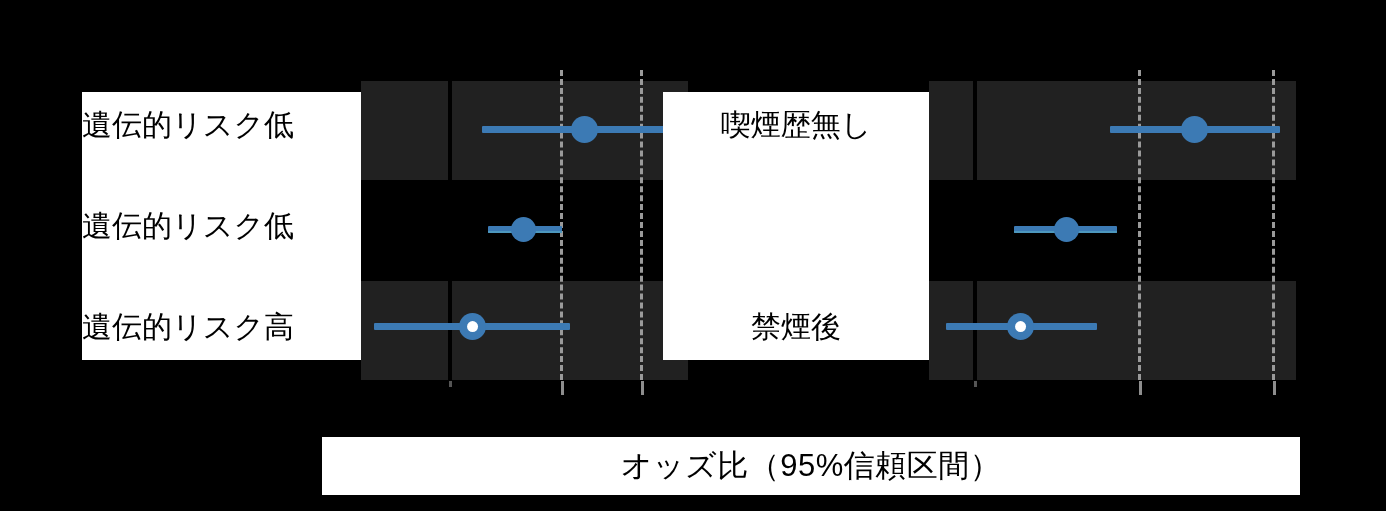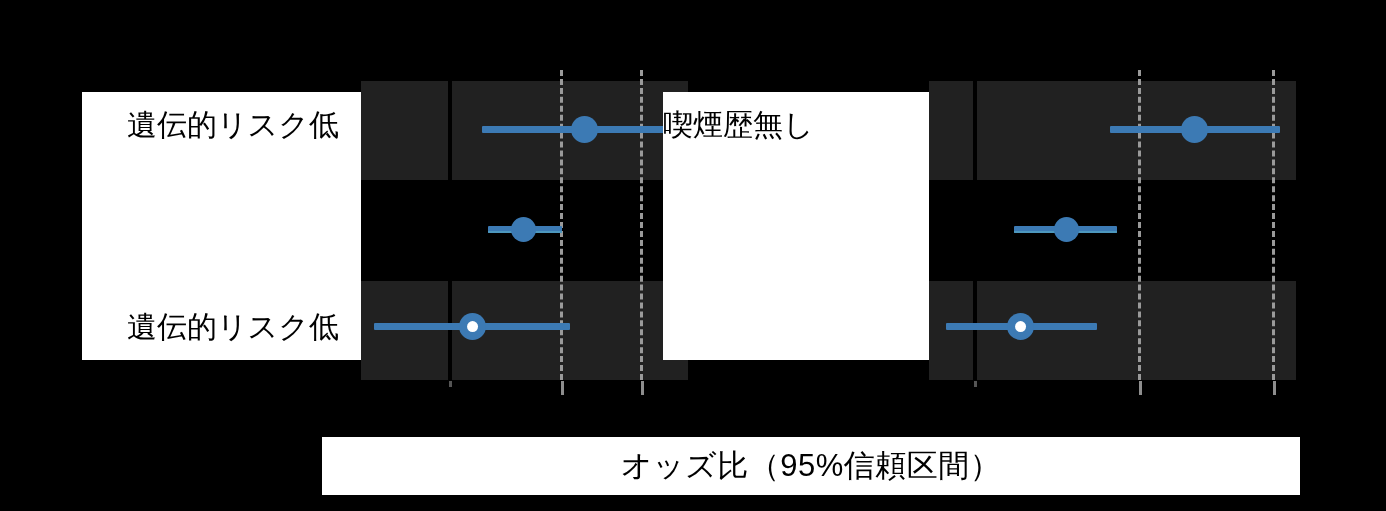--- a/index.html
+++ b/index.html
@@ -41,22 +41,22 @@
     position:absolute;background:#fff;
     display:flex;flex-direction:column;
     justify-content:space-between;
     box-sizing:border-box;
   }
   .labelbox .row{
     display:flex;align-items:center;
     color:#000;font-size:30px;line-height:1;
     white-space:nowrap;
   }
-  .labelbox.left .row{justify-content:flex-end;padding-right:22px;}
-  .labelbox.right .row{justify-content:flex-start;}
+  .labelbox.left .row{padding-right:28px;}
+  .labelbox.right .row{justify-content:center;}
 
   
   .greystrip{position:absolute;background:#e4e4e4;}
 
   .axis-title-box{
     position:absolute;background:#fff;
     display:flex;align-items:center;justify-content:center;
     color:#000;font-size:31px;letter-spacing:.5px;
   }
 </style>
@@ -112,25 +112,31 @@
   <div class="greystrip" style="left:663px;top:92px;width:30px;height:88px;"></div>
   <div class="greystrip" style="left:663px;top:281px;width:30px;height:78px;"></div>
 
   <div class="labelbox left" style="left:82px;top:92px;width:279px;height:268px;padding:18px 0;">
     <div class="row">
       <span>遺伝的リスク低</span>
     </div>
     <div class="row">
       <span>遺伝的リスク低</span>
     </div>
+    <div class="row">
+      <span>遺伝的リスク高</span>
+    </div>
   </div>
 
   <div class="labelbox right" style="left:663px;top:92px;width:266px;height:268px;padding:18px 0;">
     <div class="row">
       <span>喫煙歴無し</span>
+    </div>
+    <div class="row">
+      <span>禁煙後</span>
     </div>
   </div>
 
   <div class="axis-title-box" style="left:322px;top:437px;width:978px;height:58px;">
     <span>オッズ比（95%信頼区間）</span>
   </div>
 
 </div>
 
 </body></html>

